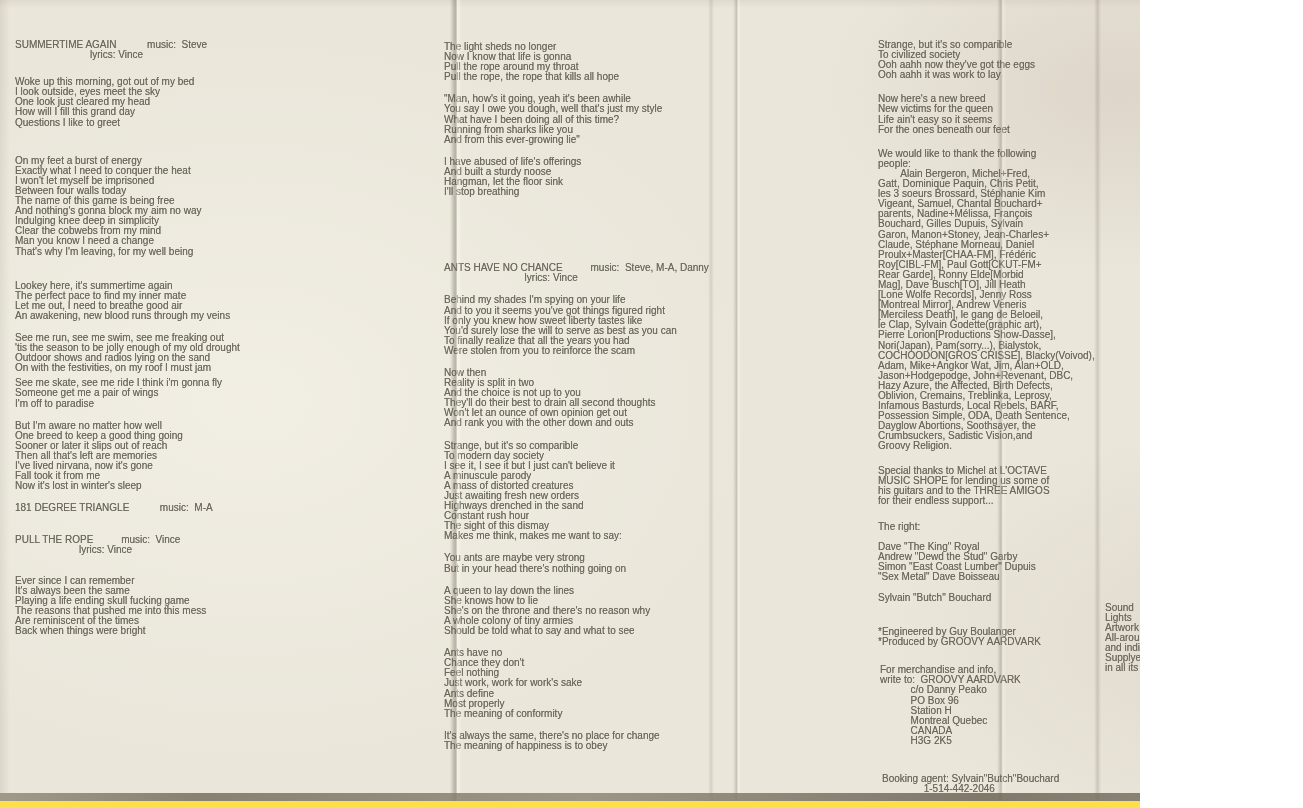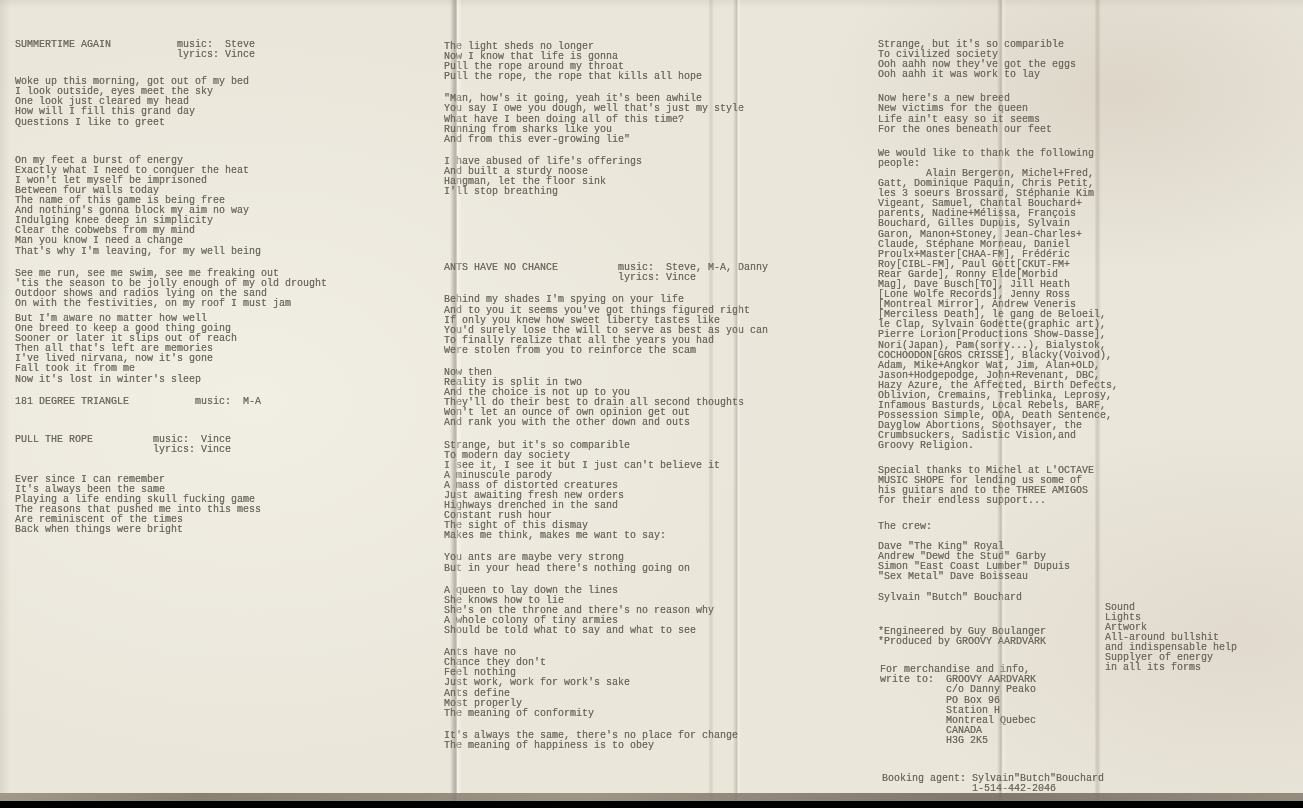--- a/index.html
+++ b/index.html
@@ -1,21 +1,21 @@
 <!DOCTYPE html>
 <html><head>
 <meta charset="utf-8">
 <style>
   html,body{margin:0;padding:0;background:#ffffff;}
   .scan{
     position:relative;
-    width:1303px;height:808px;
+    width:1140px;height:808px;
     overflow:hidden;
-    font-family:Liberation Mono, monospace;
-    background:#000000;
+    font-family:Liberation Sans, sans-serif;
+    background:#fde047;
   }
   .paper{
     position:absolute;left:0;top:0;width:1303px;height:801px;
     background:
       radial-gradient(ellipse 420px 260px at 1120px 90px, rgba(196,182,168,0.35), rgba(196,182,168,0) 70%),
       radial-gradient(ellipse 500px 300px at 1240px 640px, rgba(205,188,180,0.30), rgba(205,188,180,0) 70%),
       radial-gradient(ellipse 700px 500px at 250px 400px, rgba(255,253,246,0.35), rgba(255,253,246,0) 75%),
       linear-gradient(to right, rgba(180,172,156,0.28) 0px, rgba(180,172,156,0) 10px),
       linear-gradient(to bottom, rgba(190,182,166,0.25) 0px, rgba(190,182,166,0) 8px),
       #eae6da;
@@ -61,42 +61,49 @@
   <div class="paper"></div>
 
   <div class="col" style="left:15px;top:40px;width:422px;">
     <div class="block" style="margin-bottom:17px;">SUMMERTIME AGAIN           music:  Steve
                            lyrics: Vince</div>
     <div class="block" style="margin-bottom:28px;">Woke up this morning, got out of my bed
 I look outside, eyes meet the sky
 One look just cleared my head
 How will I fill this grand day
 Questions I like to greet</div>
-    <div class="block" style="margin-bottom:12px;">On my feet a burst of energy
+    <div class="block" style="margin-bottom:24px;">On my feet a burst of energy
 Exactly what I need to conquer the heat
 I won't let myself be imprisoned
 Between four walls today
 The name of this game is being free
 And nothing's gonna block my aim no way
 Indulging knee deep in simplicity
 Clear the cobwebs from my mind
 Man you know I need a change
 That's why I'm leaving, for my well being</div>
+    <div class="block" style="margin-bottom:12px;">Lookey here, it's summertime again
+The perfect pace to find my inner mate
+Let me out, I need to breathe good air
+An awakening, new blood runs through my veins</div>
     <div class="block" style="margin-bottom:5px;">See me run, see me swim, see me freaking out
 'tis the season to be jolly enough of my old drought
 Outdoor shows and radios lying on the sand
 On with the festivities, on my roof I must jam</div>
+    <div class="block" style="margin-bottom:12px;">See me skate, see me ride I think i'm gonna fly
+Someone get me a pair of wings
+I'm off to paradise</div>
     <div class="block" style="margin-bottom:12px;">But I'm aware no matter how well
 One breed to keep a good thing going
 Sooner or later it slips out of reach
 Then all that's left are memories
 I've lived nirvana, now it's gone
 Fall took it from me
 Now it's lost in winter's sleep</div>
-    <div class="block" style="margin-bottom:28px;">181 DEGREE TRIANGLE           music:  M-A</div>
+    <div class="block" style="margin-bottom:22px;">181 DEGREE TRIANGLE           music:  M-A</div>
     <div class="block" style="margin-bottom:20px;">PULL THE ROPE          music:  Vince
                        lyrics: Vince</div>
     <div class="block">Ever since I can remember
 It's always been the same
 Playing a life ending skull fucking game
 The reasons that pushed me into this mess
 Are reminiscent of the times
 Back when things were bright</div>
   </div>
 
@@ -192,21 +199,21 @@
 Oblivion, Cremains, Treblinka, Leprosy,
 Infamous Basturds, Local Rebels, BARF,
 Possession Simple, ODA, Death Sentence,
 Dayglow Abortions, Soothsayer, the
 Crumbsuckers, Sadistic Vision,and
 Groovy Religion.</div>
     <div class="block" style="margin-bottom:16px;">Special thanks to Michel at L'OCTAVE
 MUSIC SHOPE for lending us some of
 his guitars and to the THREE AMIGOS
 for their endless support...</div>
-    <div class="block" style="margin-bottom:10px;">The crew:</div>
+    <div class="block" style="margin-bottom:10px;">The right:</div>
     <div class="crew-wrap" style="margin-bottom:14px;height:71px;">
       <div class="block">Dave "The King" Royal
 Andrew "Dewd the Stud" Garby
 Simon "East Coast Lumber" Dupuis
 "Sex Metal" Dave Boisseau
 
 Sylvain "Butch" Bouchard</div>
       <div class="block crew-roles">Sound
 Lights
 Artwork

